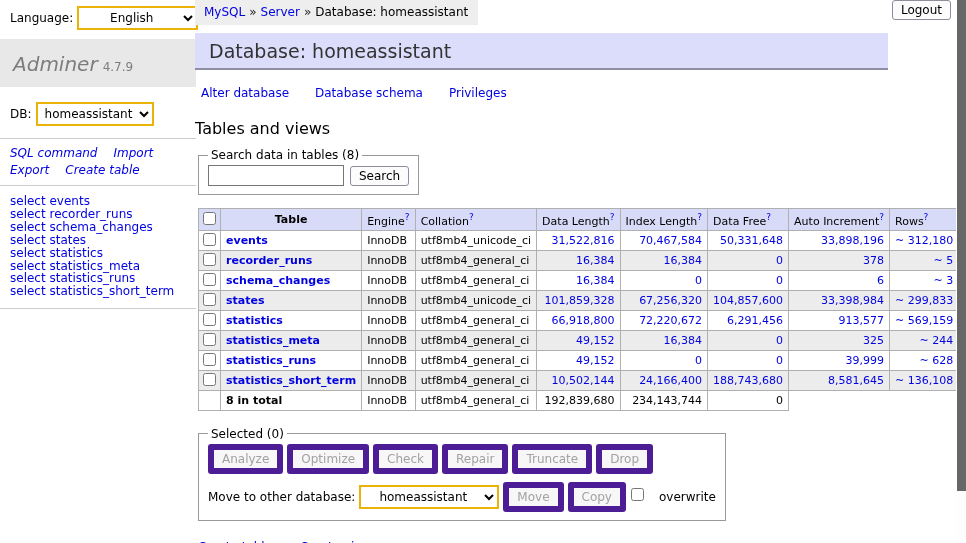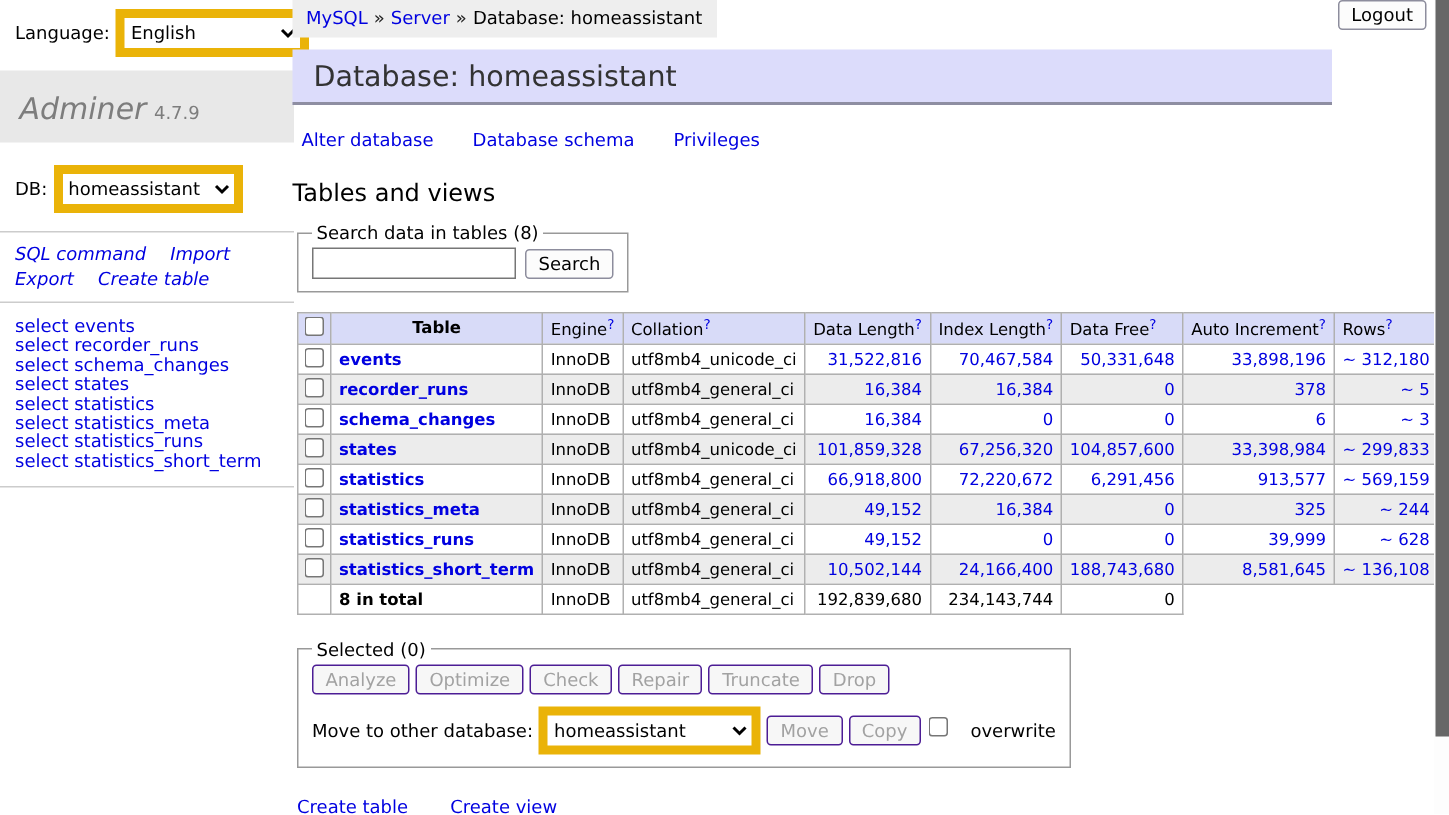--- a/index.html
+++ b/index.html
@@ -9,38 +9,38 @@
   a { color:#0000e0; text-decoration:none; cursor:pointer; }
 
   
   .vscroll { position:absolute; top:0; right:0; width:10px; height:543px; background:#fdfdfd; }
   .vscroll .thumb { position:absolute; top:0; left:1px; width:9px; height:491px; background:#676767; }
 
   
   #sidebar { position:absolute; left:0; top:0; width:196px; }
   .lang-row { padding:6px 0 0 10px; white-space:nowrap; }
   .lang-row select { width:117px; margin-left:4px; }
-  select { font-family:"DejaVu Sans",sans-serif; font-size:12px; border:6px solid #eab308; background:#fff; height:20px; }
+  select { font-family:"DejaVu Sans",sans-serif; font-size:12px; border:2px solid #eab308; background:#fff; height:20px;text-align:center; }
   h1.brand { margin:9px 0 0 0; background:#e8e8e8; padding:10px 12px 10px 13px; font-weight:normal; }
   h1.brand .adminer { font-style:italic; font-size:20px; color:#7d7d7d; }
   h1.brand .ver { font-size:12px; color:#7d7d7d; margin-left:5px; }
   .db-row { margin:15px 0 0 10px; white-space:nowrap; }
   .db-row select { width:114px; margin-left:4px; }
   .menu-links { margin:12px 0 0 0; border-top:1px solid #ccc; border-bottom:1px solid #ccc; padding:6px 0 6px 10px; line-height:17px; }
   .menu-links a { margin-right:16px;font-style:italic; }
   .table-links { padding:9px 0 10px 10px; border-bottom:1px solid #ccc; }
   .table-links a { display:block; line-height:12.9px; font-size:12px; }
 
   
   #main { position:absolute; left:195px; top:0; width:693px; }
   .breadcrumb { display:inline-block; background:#eee; padding:5px 10px 6px 9px; }
   .breadcrumb .sep { color:#222; margin:0 4px; }
   #logout-btn { position:absolute; top:0; right:15px; }
   button { font-family:"DejaVu Sans",sans-serif; font-size:12px; background:#fcfcfc; border:1px solid #8d8d9d; border-radius:3px; padding:2px 8px; color:#000; cursor:pointer; }
-  button:disabled { background:#f7f7f7; border:1px solid #4c1d95; color:#a2a2a2; cursor:default; }
+  button:disabled { background:#f7f7f7; border:6px solid #4c1d95; color:#a2a2a2; cursor:default; }
   h2.title { margin:8px 0 0 0; background:#dcdcfb; border-bottom:2px solid #8e8ea2; color:#333; font-weight:normal; font-size:19px; padding:7px 14px 6px 14px; }
   .page-links { margin:16px 0 0 6px; }
   .page-links a { margin-right:26px; }
   h3 { font-weight:normal; font-size:16px; color:#000; margin:19px 0 0 0; }
 
   fieldset { display:inline-block; border:1px solid #999; margin:10px 0 0 3px; padding:3px 9px 8px 9px; }
   legend { padding:0 3px; font-size:12px; }
   input[type=text] { border:1px solid #767676; height:17px; width:130px; font-size:12px; font-family:"DejaVu Sans",sans-serif; }
   .search-fs button { margin-left:6px; }
 

